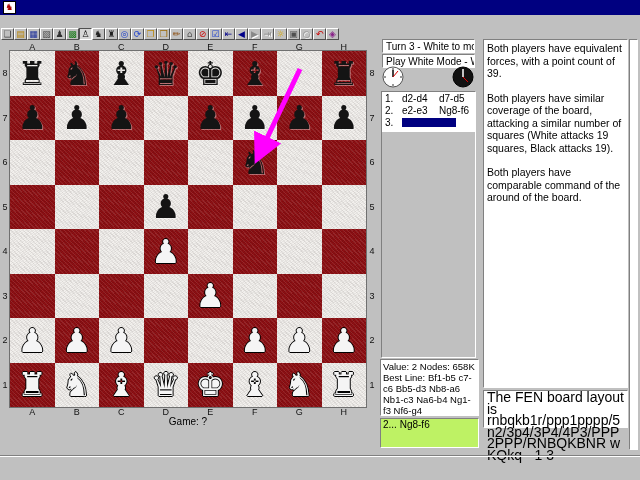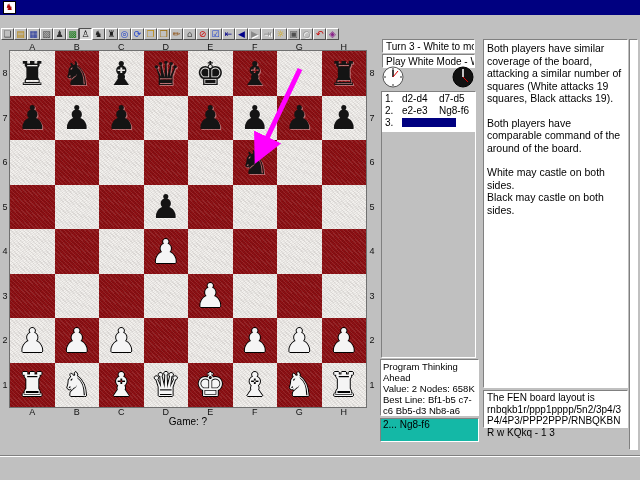--- a/index.html
+++ b/index.html
@@ -44,27 +44,27 @@
   #clock-row{position:absolute;left:382px;top:66px;width:93px;height:23px;display:flex;justify-content:space-between;}
   #movelist-wrap{position:absolute;left:381px;top:91px;width:95px;height:267px;background:#c0c0c0;}
   #movelist{background:#fff;width:93px;height:40px;font-size:10px;}
   .mrow{display:flex;height:11px;line-height:11px;padding-top:1px;}
   .mrow .no{width:17px;padding-left:3px;}
   .mrow .wm{width:37px;}
   .mrow .bm{width:34px;}
   .sel-bar{width:54px;height:9px;background:#000080;margin-top:1px;}
   #thinking{position:absolute;left:380px;top:359px;width:99px;height:57px;background:#fff;
             font-size:9.5px;line-height:11px;padding:1px 2px;}
-  #lastmove{position:absolute;left:380px;top:418px;width:99px;height:24px;background:#14b8a6;
+  #lastmove{position:absolute;left:380px;top:418px;width:99px;height:30px;background:#bef264;
             font-size:10px;line-height:12px;padding:0 2px;}
   #commentary{position:absolute;left:483px;top:39px;width:145px;height:349px;background:#fff;
               font-size:10.5px;line-height:12.5px;padding:2px 3px;overflow:hidden;}
   #commentary .para{margin:0 0 12px 0;white-space:pre-line;}
   #fenbox{position:absolute;left:483px;top:390px;width:145px;height:38px;background:#fff;
-          font-size:10px;line-height:11.5px;padding:1px 3px;}
+          font-size:14px;line-height:11.5px;padding:1px 3px;}
   #fenbox .fen{word-break:break-all;}
   #right-strip{position:absolute;left:629px;top:39px;width:9px;height:411px;background:#fff;}
   #bottom-line{position:absolute;left:0;top:455px;width:640px;height:0;
                border-top:1px solid #808080;border-bottom:1px solid #fff;}
 </style>
 </head>
 <body>
 
 <div id="app">
 
@@ -364,32 +364,30 @@
           <span class="bm">Ng8-f6</span>
         </div>
         <div class="mrow">
           <span class="no">3.</span>
           <span class="sel-bar"></span>
         </div>
       </div>
   </div>
 
   <div id="thinking" class="sunken">
-    <div>Program Thinking Ahead</div>
     <div>Value: 2   Nodes: 658K</div>
     <div>Best Line: Bf1-b5 c7-c6 Bb5-d3 Nb8-a6 Nb1-c3 Na6-b4 Ng1-f3 Nf6-g4</div>
   </div>
 
   <div id="lastmove" class="sunken">2... Ng8-f6</div>
 
   <div id="commentary" class="sunken">
+      <div class="para">Both players have equivalent forces, with a point count of 39.</div>
       <div class="para">Both players have similar coverage of the board, attacking a similar number of squares (White attacks 19 squares, Black attacks 19).</div>
       <div class="para">Both players have comparable command of the around of the board.</div>
-      <div class="para">White may castle on both sides.
-Black may castle on both sides.</div>
     </div>
 
   <div id="fenbox" class="sunken">
     <div>The FEN board layout is</div>
     <div class="fen">rnbqkb1r/ppp1pppp/5n2/3p4/3P4/4P3/PPP2PPP/RNBQKBNR w KQkq - 1 3</div>
   </div>
 
   <div id="right-strip" class="sunken"></div>
   <div id="bottom-line"></div>
 

